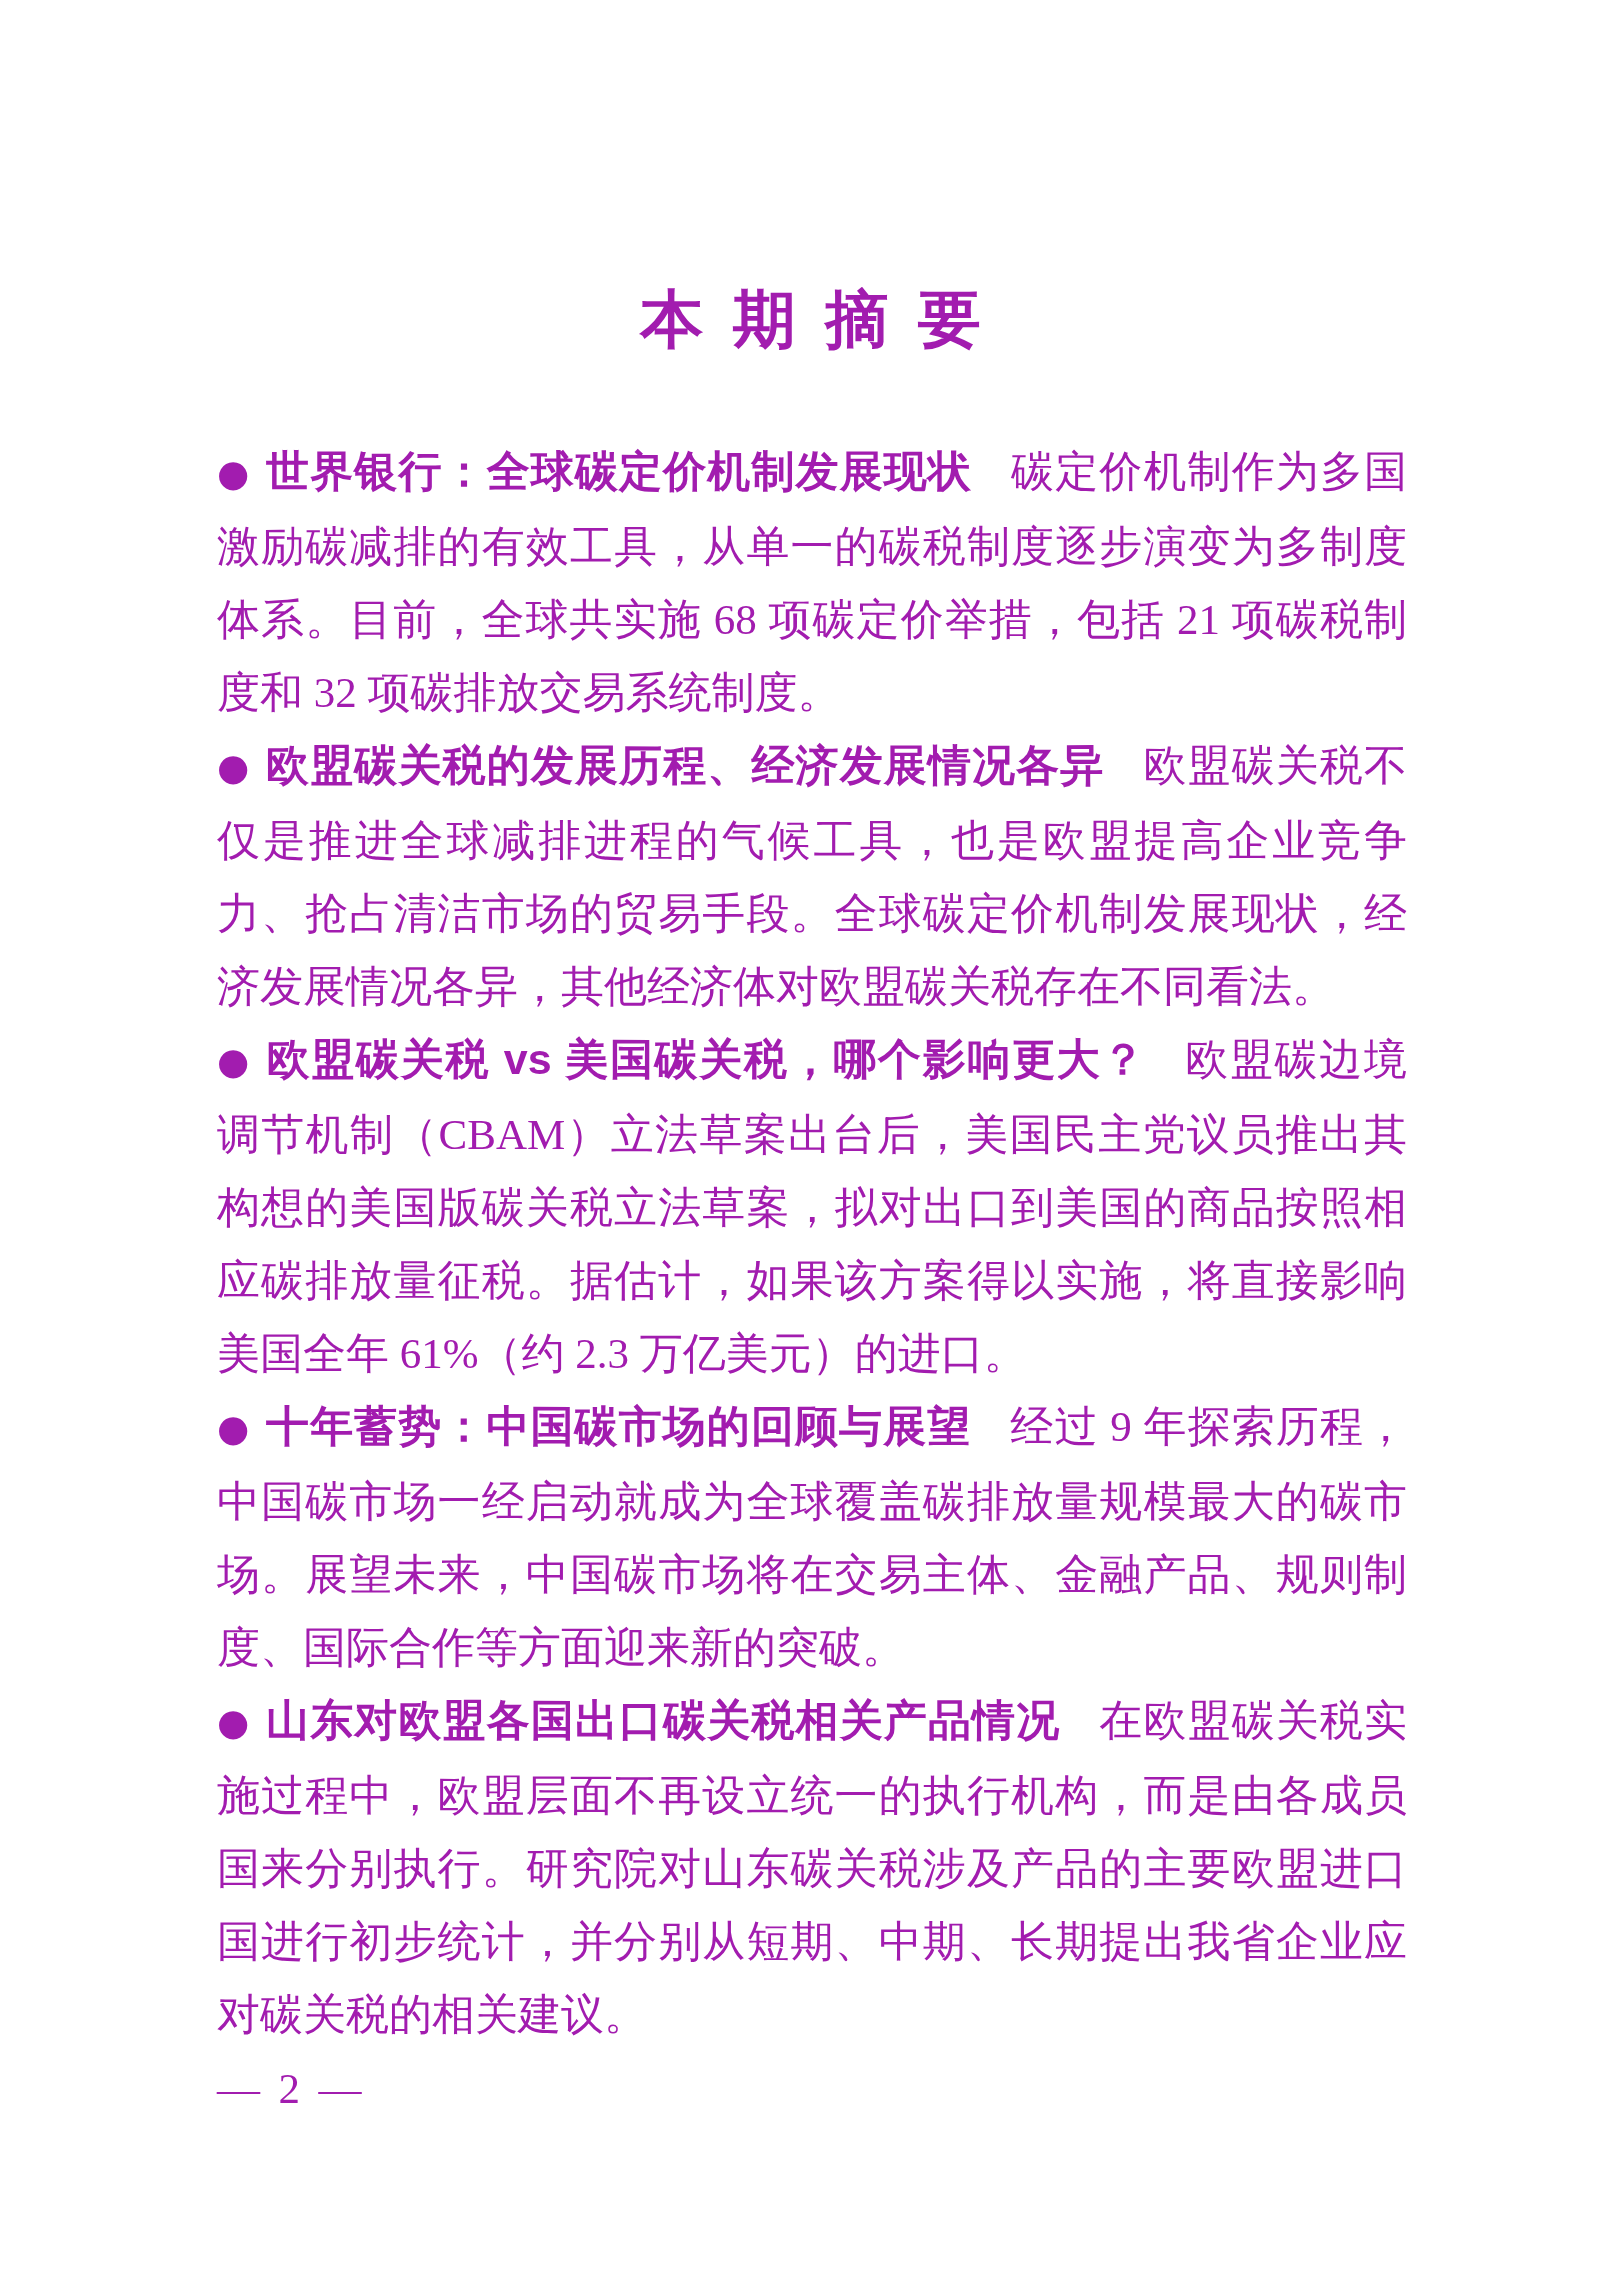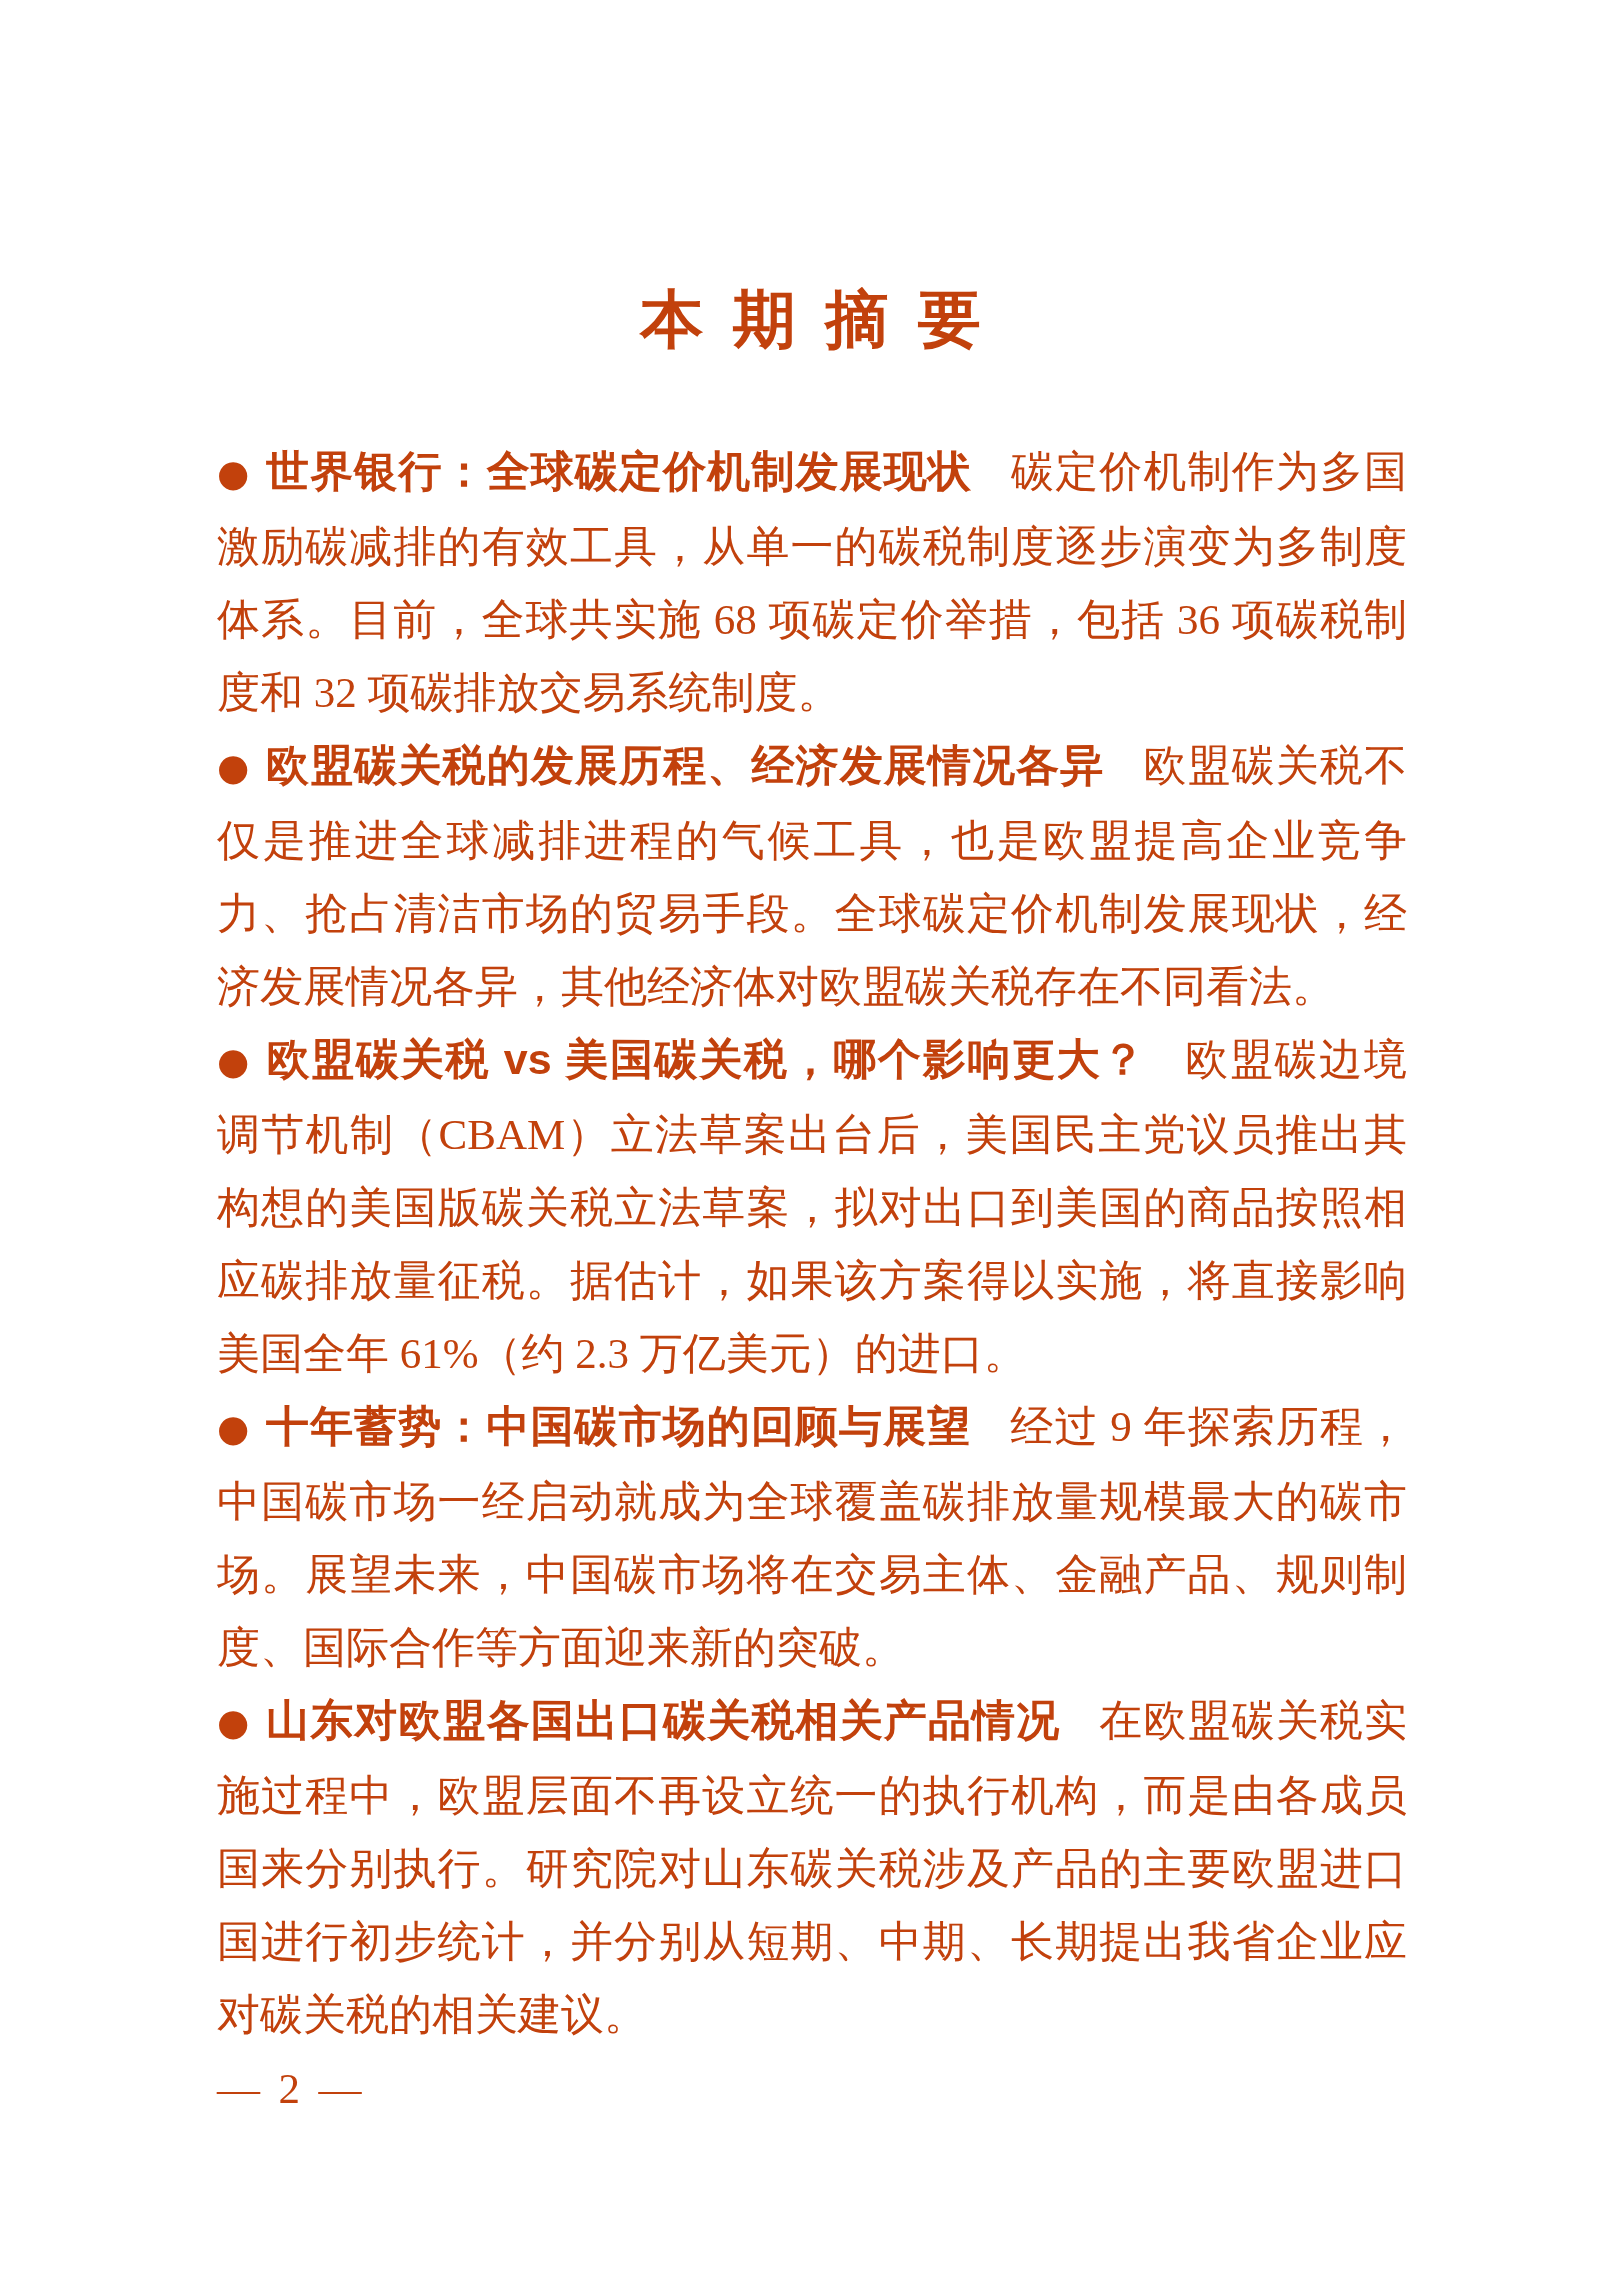--- a/index.html
+++ b/index.html
@@ -5,21 +5,21 @@
   html, body {
     margin: 0;
     padding: 0;
     background: #ffffff;
   }
   .page {
     position: relative;
     width: 1621px;
     height: 2293px;
     background: #ffffff;
-    color: #c2410c;
+    color: #a21caf;
     overflow: hidden;
   }
   .title {
     position: absolute;
     top: 280px;
     left: 0;
     right: 0;
     margin: 0;
     text-align: center;
     font-family: "Liberation Serif", "DejaVu Serif", serif;
@@ -68,21 +68,21 @@
 </head>
 <body>
 
 <div class="page">
 
   <h1 class="title">本 期 摘 要</h1>
 
   <div class="content">
 
     <p class="para">
-      <span class="marker">●</span><span class="head">世界银行：全球碳定价机制发展现状</span><span class="body-text">碳定价机制作为多国激励碳减排的有效工具，从单一的碳税制度逐步演变为多制度体系。目前，全球共实施 68 项碳定价举措，包括 36 项碳税制度和 32 项碳排放交易系统制度。</span>
+      <span class="marker">●</span><span class="head">世界银行：全球碳定价机制发展现状</span><span class="body-text">碳定价机制作为多国激励碳减排的有效工具，从单一的碳税制度逐步演变为多制度体系。目前，全球共实施 68 项碳定价举措，包括 21 项碳税制度和 32 项碳排放交易系统制度。</span>
     </p>
 
     <p class="para">
       <span class="marker">●</span><span class="head">欧盟碳关税的发展历程、经济发展情况各异</span><span class="body-text">欧盟碳关税不仅是推进全球减排进程的气候工具，也是欧盟提高企业竞争力、抢占清洁市场的贸易手段。全球碳定价机制发展现状，经济发展情况各异，其他经济体对欧盟碳关税存在不同看法。</span>
     </p>
 
     <p class="para">
       <span class="marker">●</span><span class="head">欧盟碳关税 vs 美国碳关税，哪个影响更大？</span><span class="body-text">欧盟碳边境调节机制（CBAM）立法草案出台后，美国民主党议员推出其构想的美国版碳关税立法草案，拟对出口到美国的商品按照相应碳排放量征税。据估计，如果该方案得以实施，将直接影响美国全年 61%（约 2.3 万亿美元）的进口。</span>
     </p>
 

